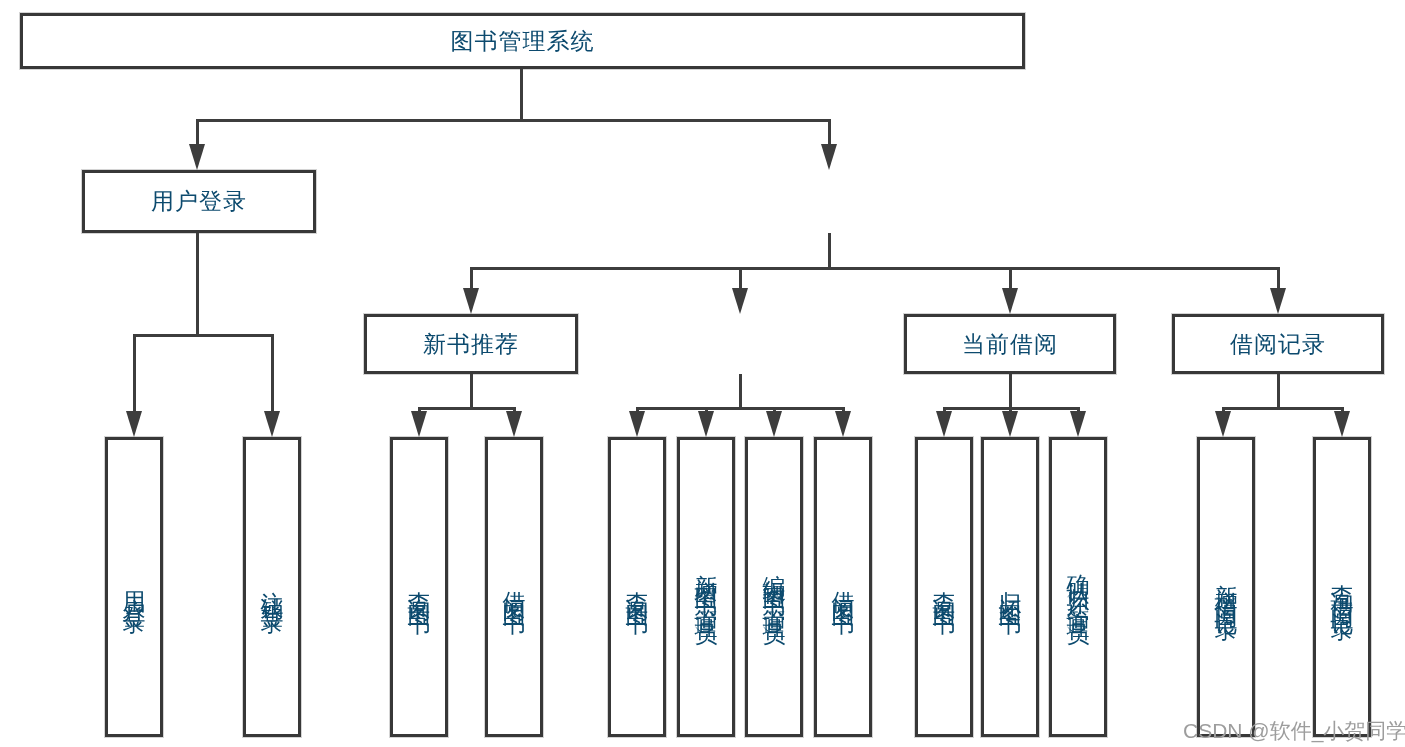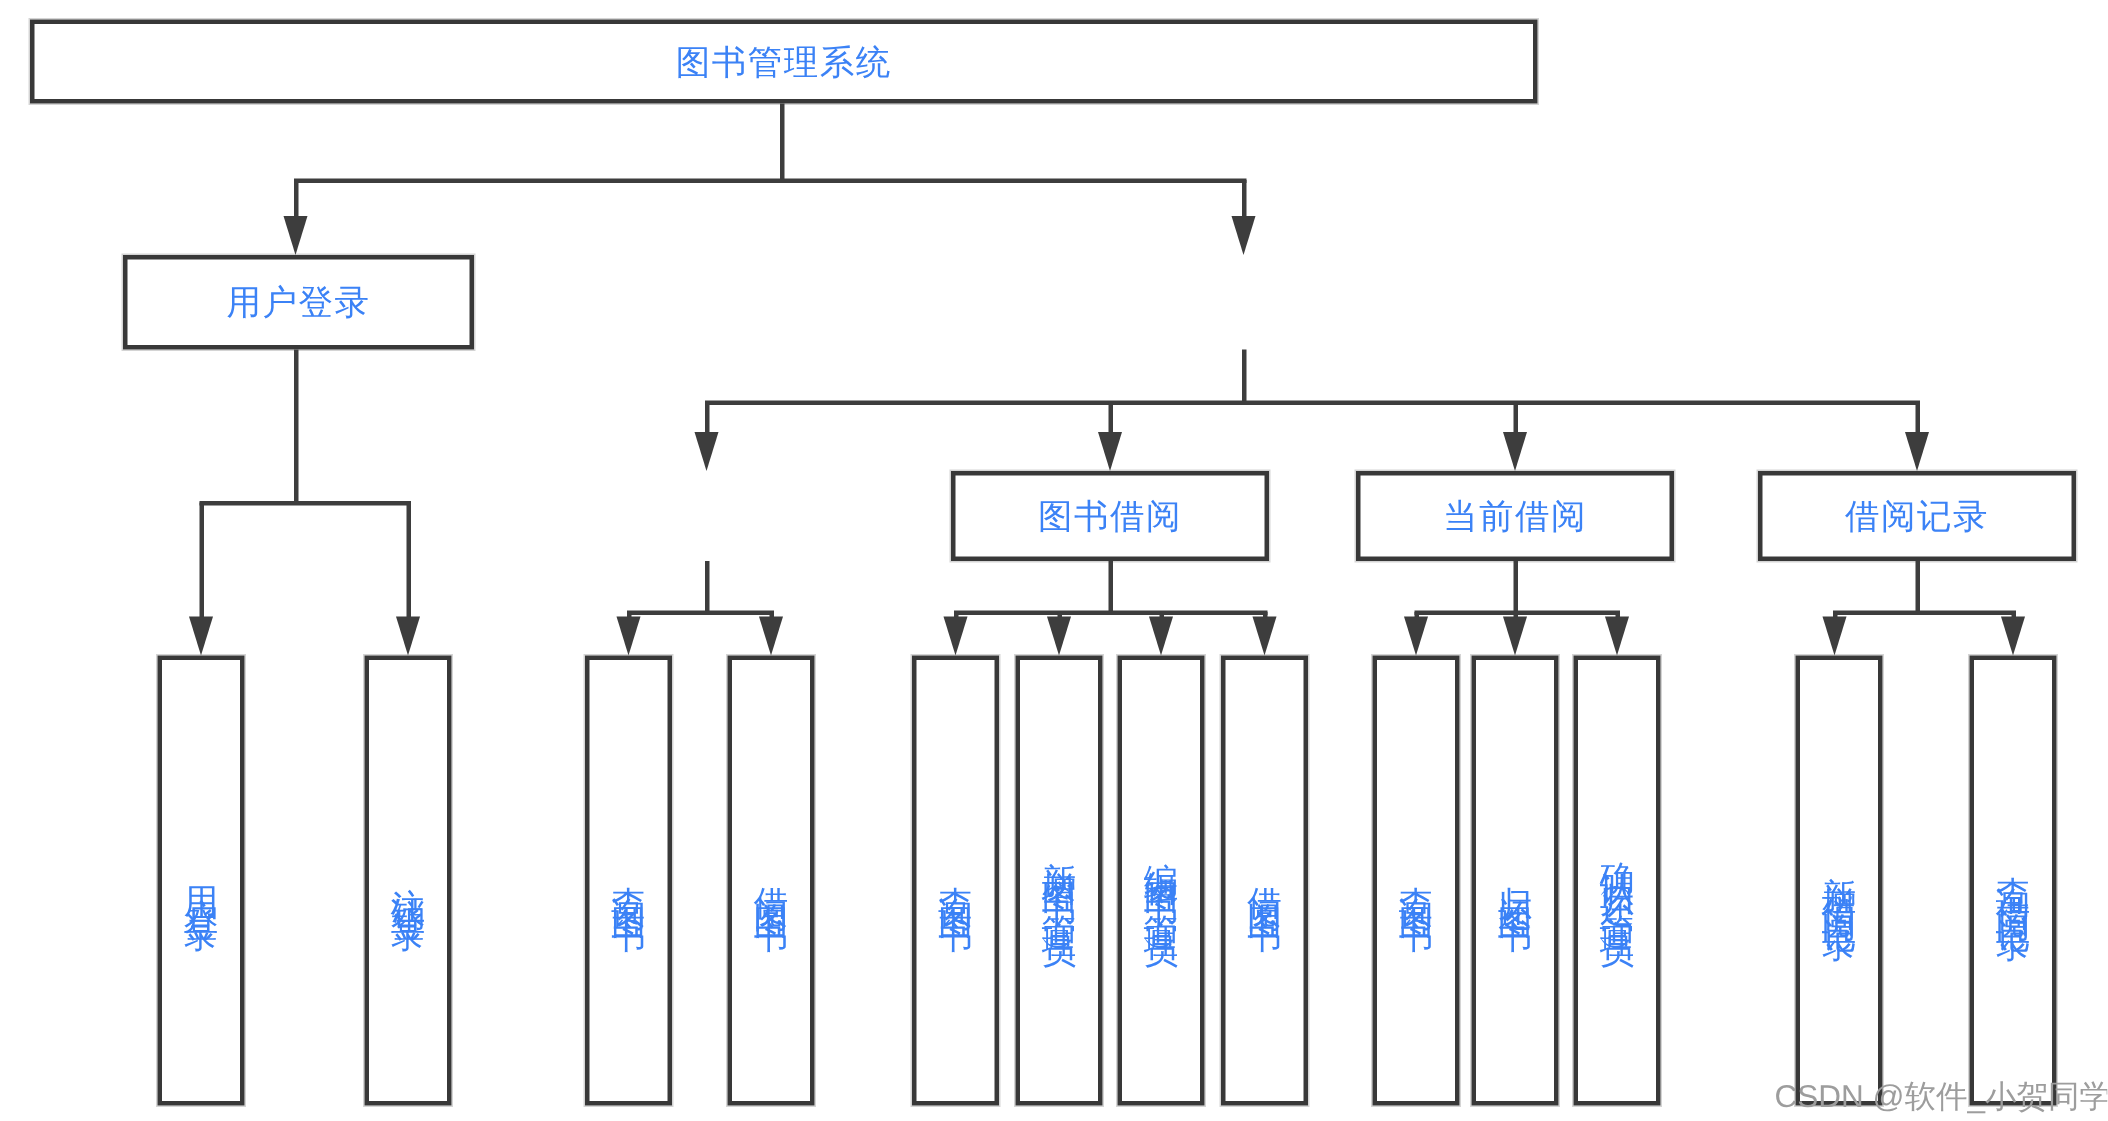--- a/index.html
+++ b/index.html
@@ -8,21 +8,21 @@
     background:#ffffff; overflow:hidden;
     font-family:"Liberation Sans", sans-serif;
     color:#333333;
   }
   .box {
     position:absolute; box-sizing:border-box;
     background:#ffffff; border:3px solid #383838;
     display:flex; align-items:center; justify-content:center;
     box-shadow:0 0 0 1px rgba(160,160,160,.45);
   }
-  .box .lbl { font-size:23px; color:#3b82f6; letter-spacing:1px; white-space:nowrap; }
+  .box .lbl { font-size:23px; color:#0c4a6e; letter-spacing:1px; white-space:nowrap; }
   .leaf .lbl {
     writing-mode:vertical-rl; text-orientation:mixed;
     font-size:23px; letter-spacing:7px; line-height:1;
   }
   .vline, .hline { position:absolute; background:#3d3d3d; }
   .vline { width:3px; }
   .hline { height:3px; }
   .arrow {
     position:absolute; width:0; height:0;
     border-left:8px solid transparent;
@@ -41,24 +41,24 @@
 
   <div class="box" style="left:20px;top:13px;width:1005px;height:56px;">
     <span class="lbl">图书管理系统</span>
   </div>
 
   <div class="box" style="left:82px;top:170px;width:234px;height:63px;">
     <span class="lbl">用户登录</span>
   </div>
 
 
+  <div class="box" style="left:364px;top:314px;width:214px;height:60px;">
+    <span class="lbl">新书推荐</span>
+  </div>
 
-  <div class="box" style="left:634px;top:314px;width:212px;height:60px;">
-    <span class="lbl">图书借阅</span>
-  </div>
 
   <div class="box" style="left:1172px;top:314px;width:212px;height:60px;">
     <span class="lbl">借阅记录</span>
   </div>
 
   <div class="box" style="left:904px;top:314px;width:212px;height:60px;">
     <span class="lbl">当前借阅</span>
   </div>
 
   <div class="box leaf" style="left:105px;top:437px;width:58px;height:300px;">

